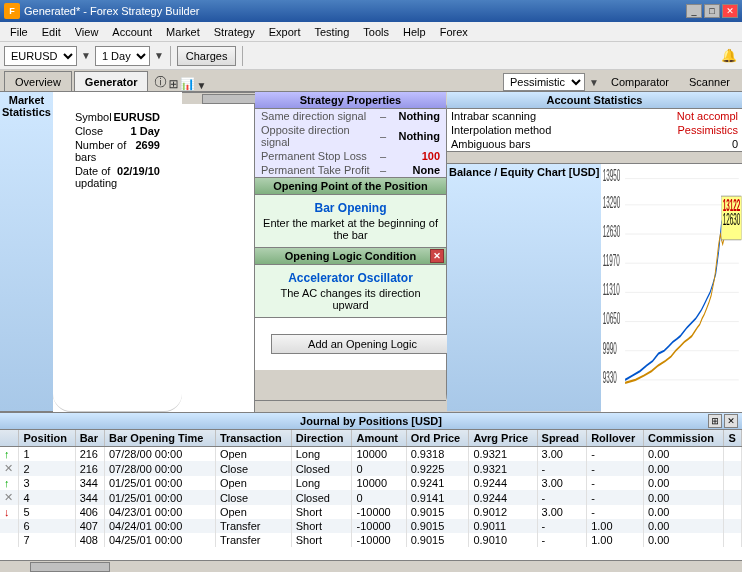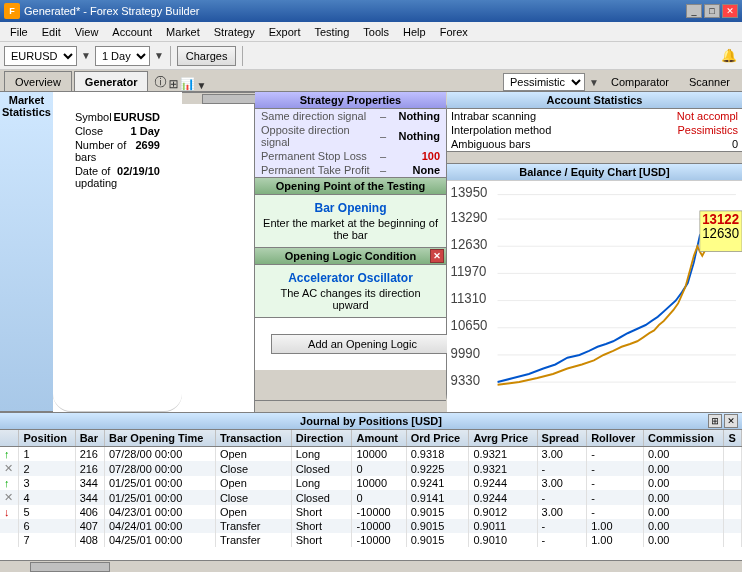--- a/index.html
+++ b/index.html
@@ -266,21 +266,21 @@
         <span class="prop-value red">100</span>
       </div>
       <div class="prop-row">
         <span class="prop-label">Permanent Take Profit</span>
         <span class="prop-dash"> – </span>
         <span class="prop-value">None</span>
       </div>
     </div>
 
     <div class="opening-point">
-      <div class="opening-point-title">Opening Point of the Testing</div>
+      <div class="opening-point-title">Opening Point of the Position</div>
       <div class="opening-point-content">
         <div class="opening-label">Bar Opening</div>
         <div class="opening-desc">Enter the market at the beginning of the bar</div>
       </div>
     </div>
 
     <div class="opening-logic">
       <div class="opening-logic-title">
         <span>Opening Logic Condition</span>
         <span class="logic-close">✕</span>
@@ -312,21 +312,21 @@
         <span class="acct-value">Pessimistics</span>
       </div>
       <div class="acct-row">
         <span class="acct-label">Ambiguous bars</span>
         <span class="acct-value" style="color:#000;">0</span>
       </div>
 
       <div style="height:12px;background:#d4d0c8;border-top:1px solid #808080;"></div>
     </div>
 
-    <div style="flex:1; display:flex; flex-direction:column; min-height:0;">
+    <div style="flex:1; display:flex; min-height:0;">
       <div class="balance-chart-title">Balance / Equity Chart [USD]</div>
       <div style="flex:1; position:relative; background:white; overflow:hidden;">
         <svg width="100%" height="100%" viewBox="0 0 245 170" preserveAspectRatio="none">
           <rect width="245" height="170" fill="white"></rect>
 
           <text x="3" y="12" font-size="8" fill="#444">13950</text>
           <text x="3" y="30" font-size="8" fill="#444">13290</text>
           <text x="3" y="50" font-size="8" fill="#444">12630</text>
           <text x="3" y="70" font-size="8" fill="#444">11970</text>
           <text x="3" y="90" font-size="8" fill="#444">11310</text>

